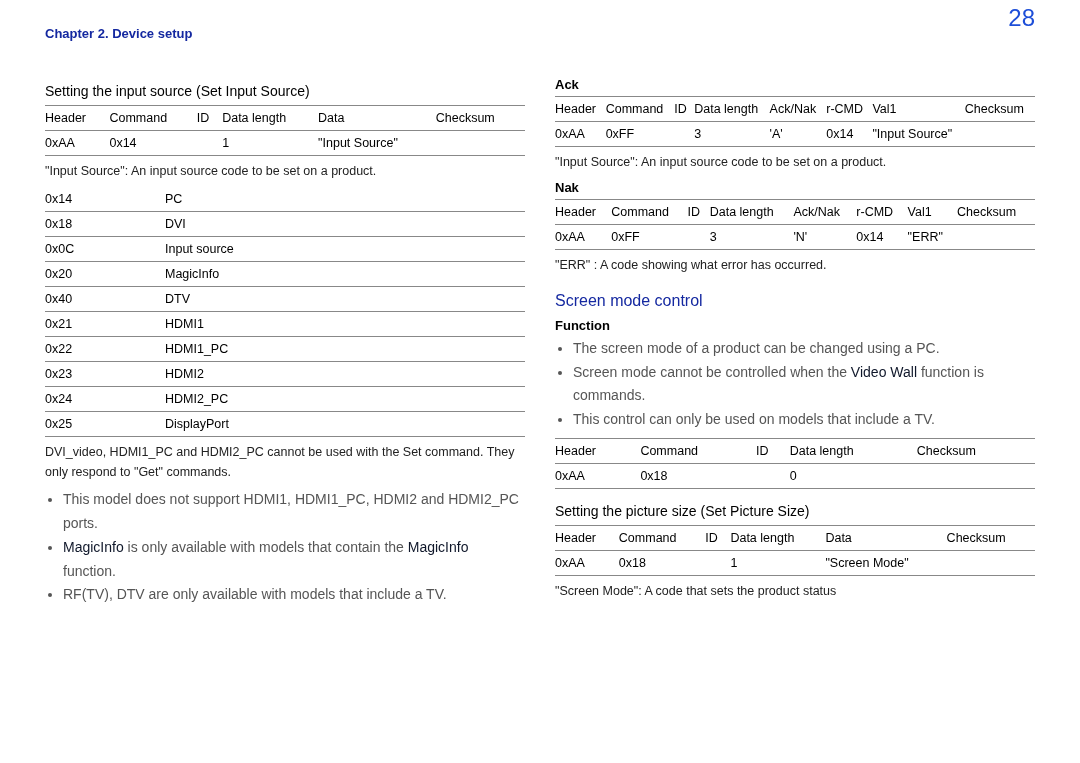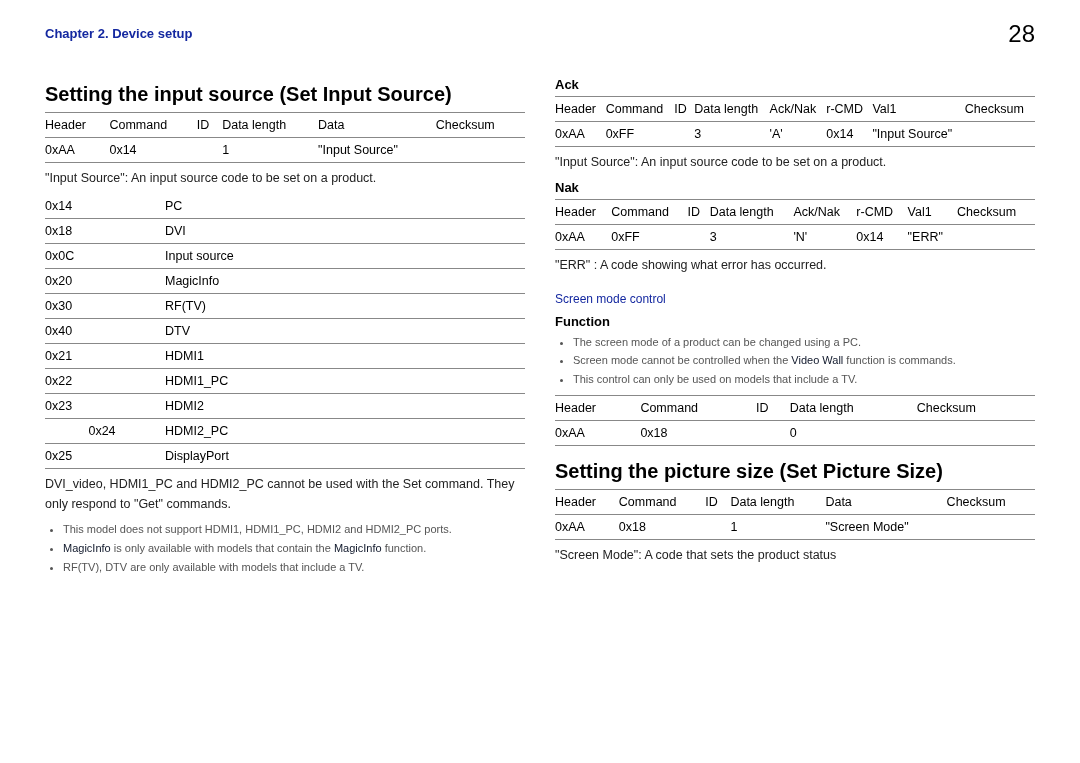--- a/index.html
+++ b/index.html
@@ -7,38 +7,38 @@
     width:1080px;height:763px;
     font-family:Arial,Helvetica,sans-serif;
     font-size:13px;
     color:#000;
     background:#fff;
     box-sizing:border-box;
     padding:26px 45px 0 45px;
     position:relative;
   }
   .page-number{
-    position:absolute;top:20px;right:45px;
-    font-size:24px;color:#000000;
+    position:absolute;top:4px;right:45px;
+    font-size:24px;color:#1d4ed8;
   }
   .chapter{
     color:#1428a0;font-weight:bold;font-size:13px;
     margin-bottom:28px;
   }
   .columns{display:flex;gap:30px;}
   .col{flex:1;min-width:0;}
-  .h3{font-weight:bold;font-size:20px;margin:14px 0 6px 0;}
-  .h2{color:#1428a0;font-size:12px;margin:16px 0 6px 0;}
+  .h3{font-weight:normal;font-size:14px;margin:14px 0 6px 0;}
+  .h2{color:#1428a0;font-size:16px;margin:16px 0 6px 0;}
   .h4{font-weight:bold;font-size:13px;margin:8px 0 4px 0;}
   table{border-collapse:collapse;width:100%;font-size:12.5px;margin:2px 0 4px 0;}
   th,td{text-align:left;padding:5px 6px 5px 0;font-weight:normal;border-bottom:1px solid #888;}
   thead th{border-top:1px solid #888;}
   .note{font-size:12.5px;margin:6px 0;line-height:1.55;}
   ul.bul{margin:2px 0 6px 0;padding-left:18px;}
-  ul.bul li{font-size:11px;line-height:1.7;color:#555;}
+  ul.bul li{font-size:14px;line-height:1.7;color:#555;}
   .blue{color:#0f172a;}
   .body-text{color:#222;}
 </style>
 </head>
 <body>
 
 <div class="page-number">28</div>
 <div class="chapter">Chapter 2. Device setup</div>
 
 <div class="columns">
@@ -83,41 +83,37 @@
           </tr>
           <tr>
             <td style="width: 25%;">0x0C</td>
             <td>Input source</td>
           </tr>
           <tr>
             <td style="width: 25%;">0x20</td>
             <td>MagicInfo</td>
           </tr>
           <tr>
-            <td style="width: 25%;">0x30</td>
-            <td>RF(TV)</td>
-          </tr>
-          <tr>
             <td style="width: 25%;">0x40</td>
             <td>DTV</td>
           </tr>
           <tr>
             <td style="width: 25%; margin-left: 17px;">0x21</td>
             <td>HDMI1</td>
           </tr>
           <tr>
             <td style="width: 25%;">0x22</td>
             <td>HDMI1_PC</td>
           </tr>
           <tr>
             <td style="width: 25%;">0x23</td>
             <td>HDMI2</td>
           </tr>
           <tr>
-            <td style="width: 25%; text-align: center;">0x24</td>
+            <td style="width: 25%;">0x24</td>
             <td>HDMI2_PC</td>
           </tr>
           <tr>
             <td style="width: 25%;">0x25</td>
             <td>DisplayPort</td>
           </tr>
         </tbody>
     </table>
 
     <div class="note body-text">DVI_video, HDMI1_PC and HDMI2_PC cannot be used with the Set command. They only respond to "Get" commands.</div>

